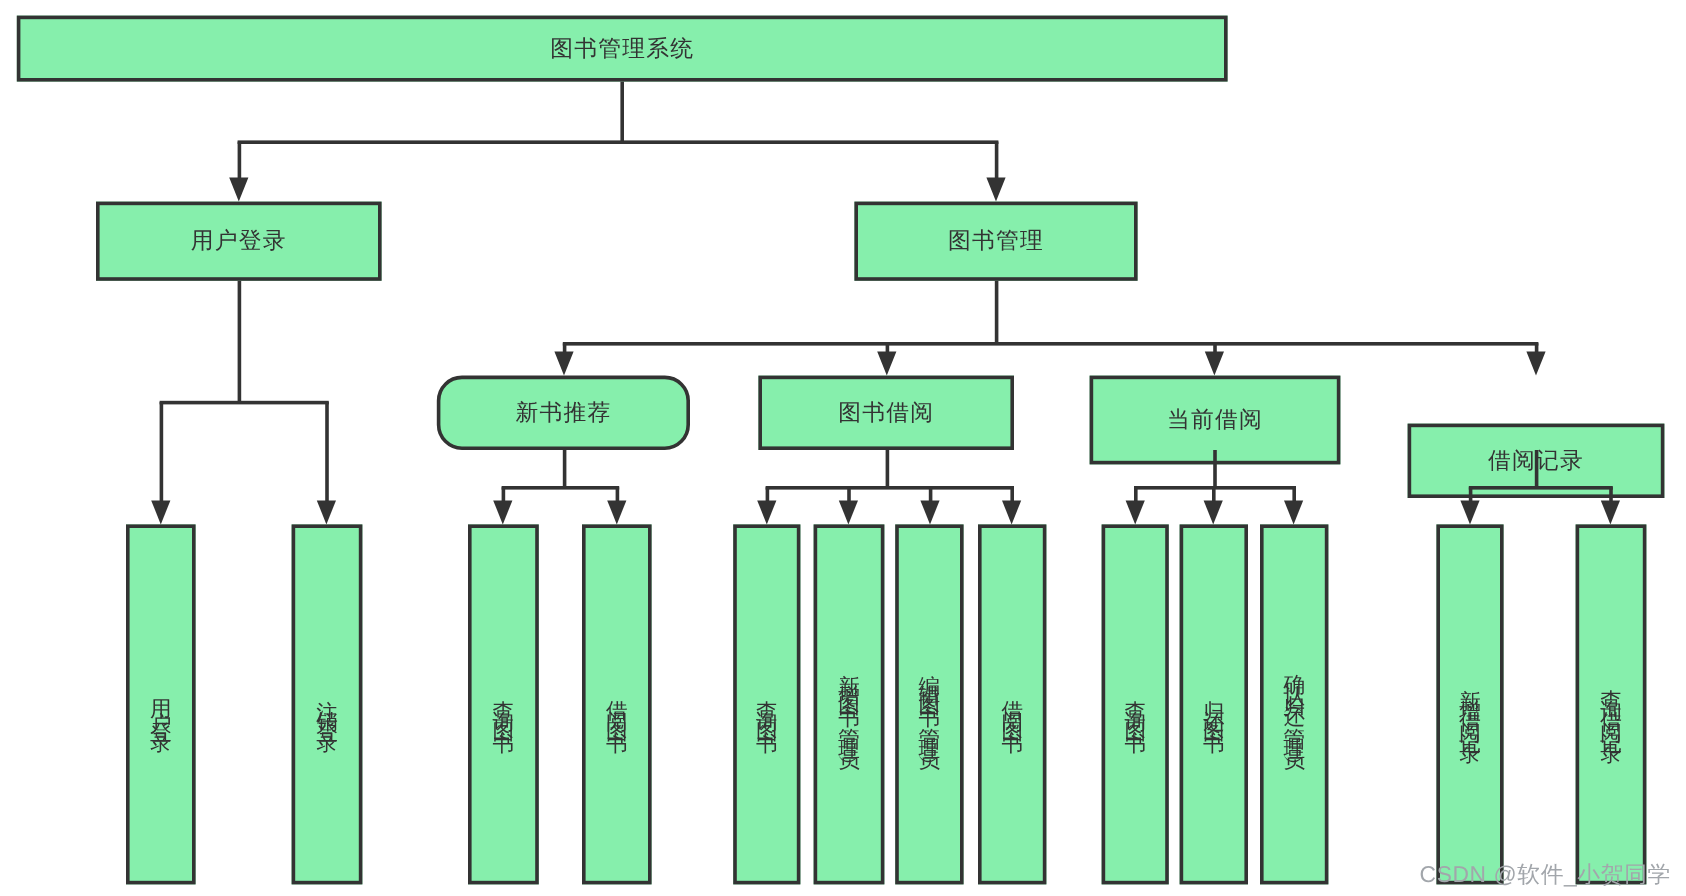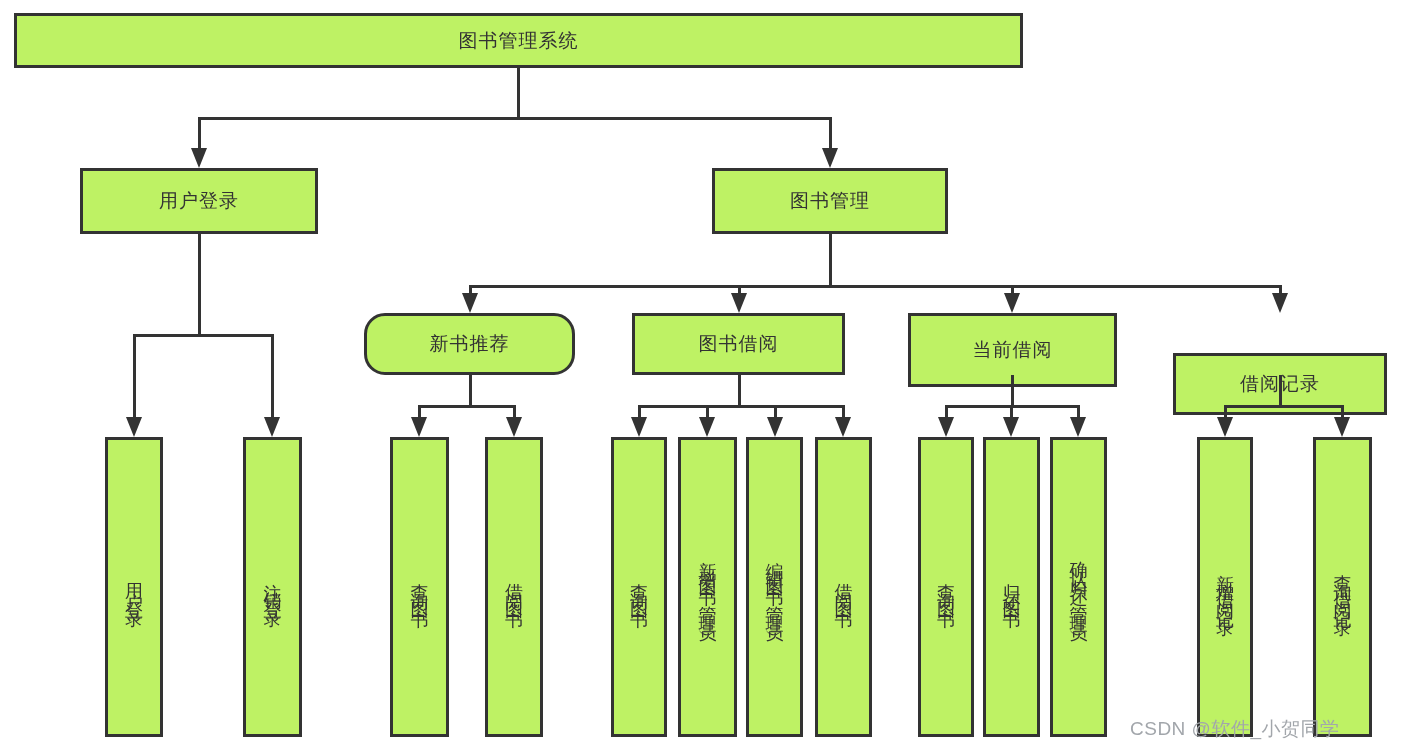--- a/index.html
+++ b/index.html
@@ -13,21 +13,21 @@
     position:relative;
     width:1405px;height:747px;
     background:var(--bg);
     overflow:hidden;
     font-family:"Liberation Sans", sans-serif;
   }
   .node{
     position:absolute;
     box-sizing:border-box;
     border:3px solid var(--line);
-    background:#bef264;
+    background:#86efac;
     display:flex;
     align-items:center;
     justify-content:center;
     font-size:19px;
     color:var(--text);
     letter-spacing:1px;
     text-align:center;
   }
   .node.vertical{
     writing-mode:vertical-rl;
@@ -43,21 +43,21 @@
   }
   .arrowhead{
     position:absolute;
     width:0;height:0;
     border-left:8px solid transparent;
     border-right:8px solid transparent;
     border-top:20px solid var(--line);
   }
   .watermark{
     position:absolute;
-    left:1130px;
+    left:1183px;
     top:716px;
     font-size:19px;
     color:var(--watermark);
     white-space:nowrap;
     letter-spacing:0.5px;
     z-index:5;
   }
 </style>
 </head>
 <body>

